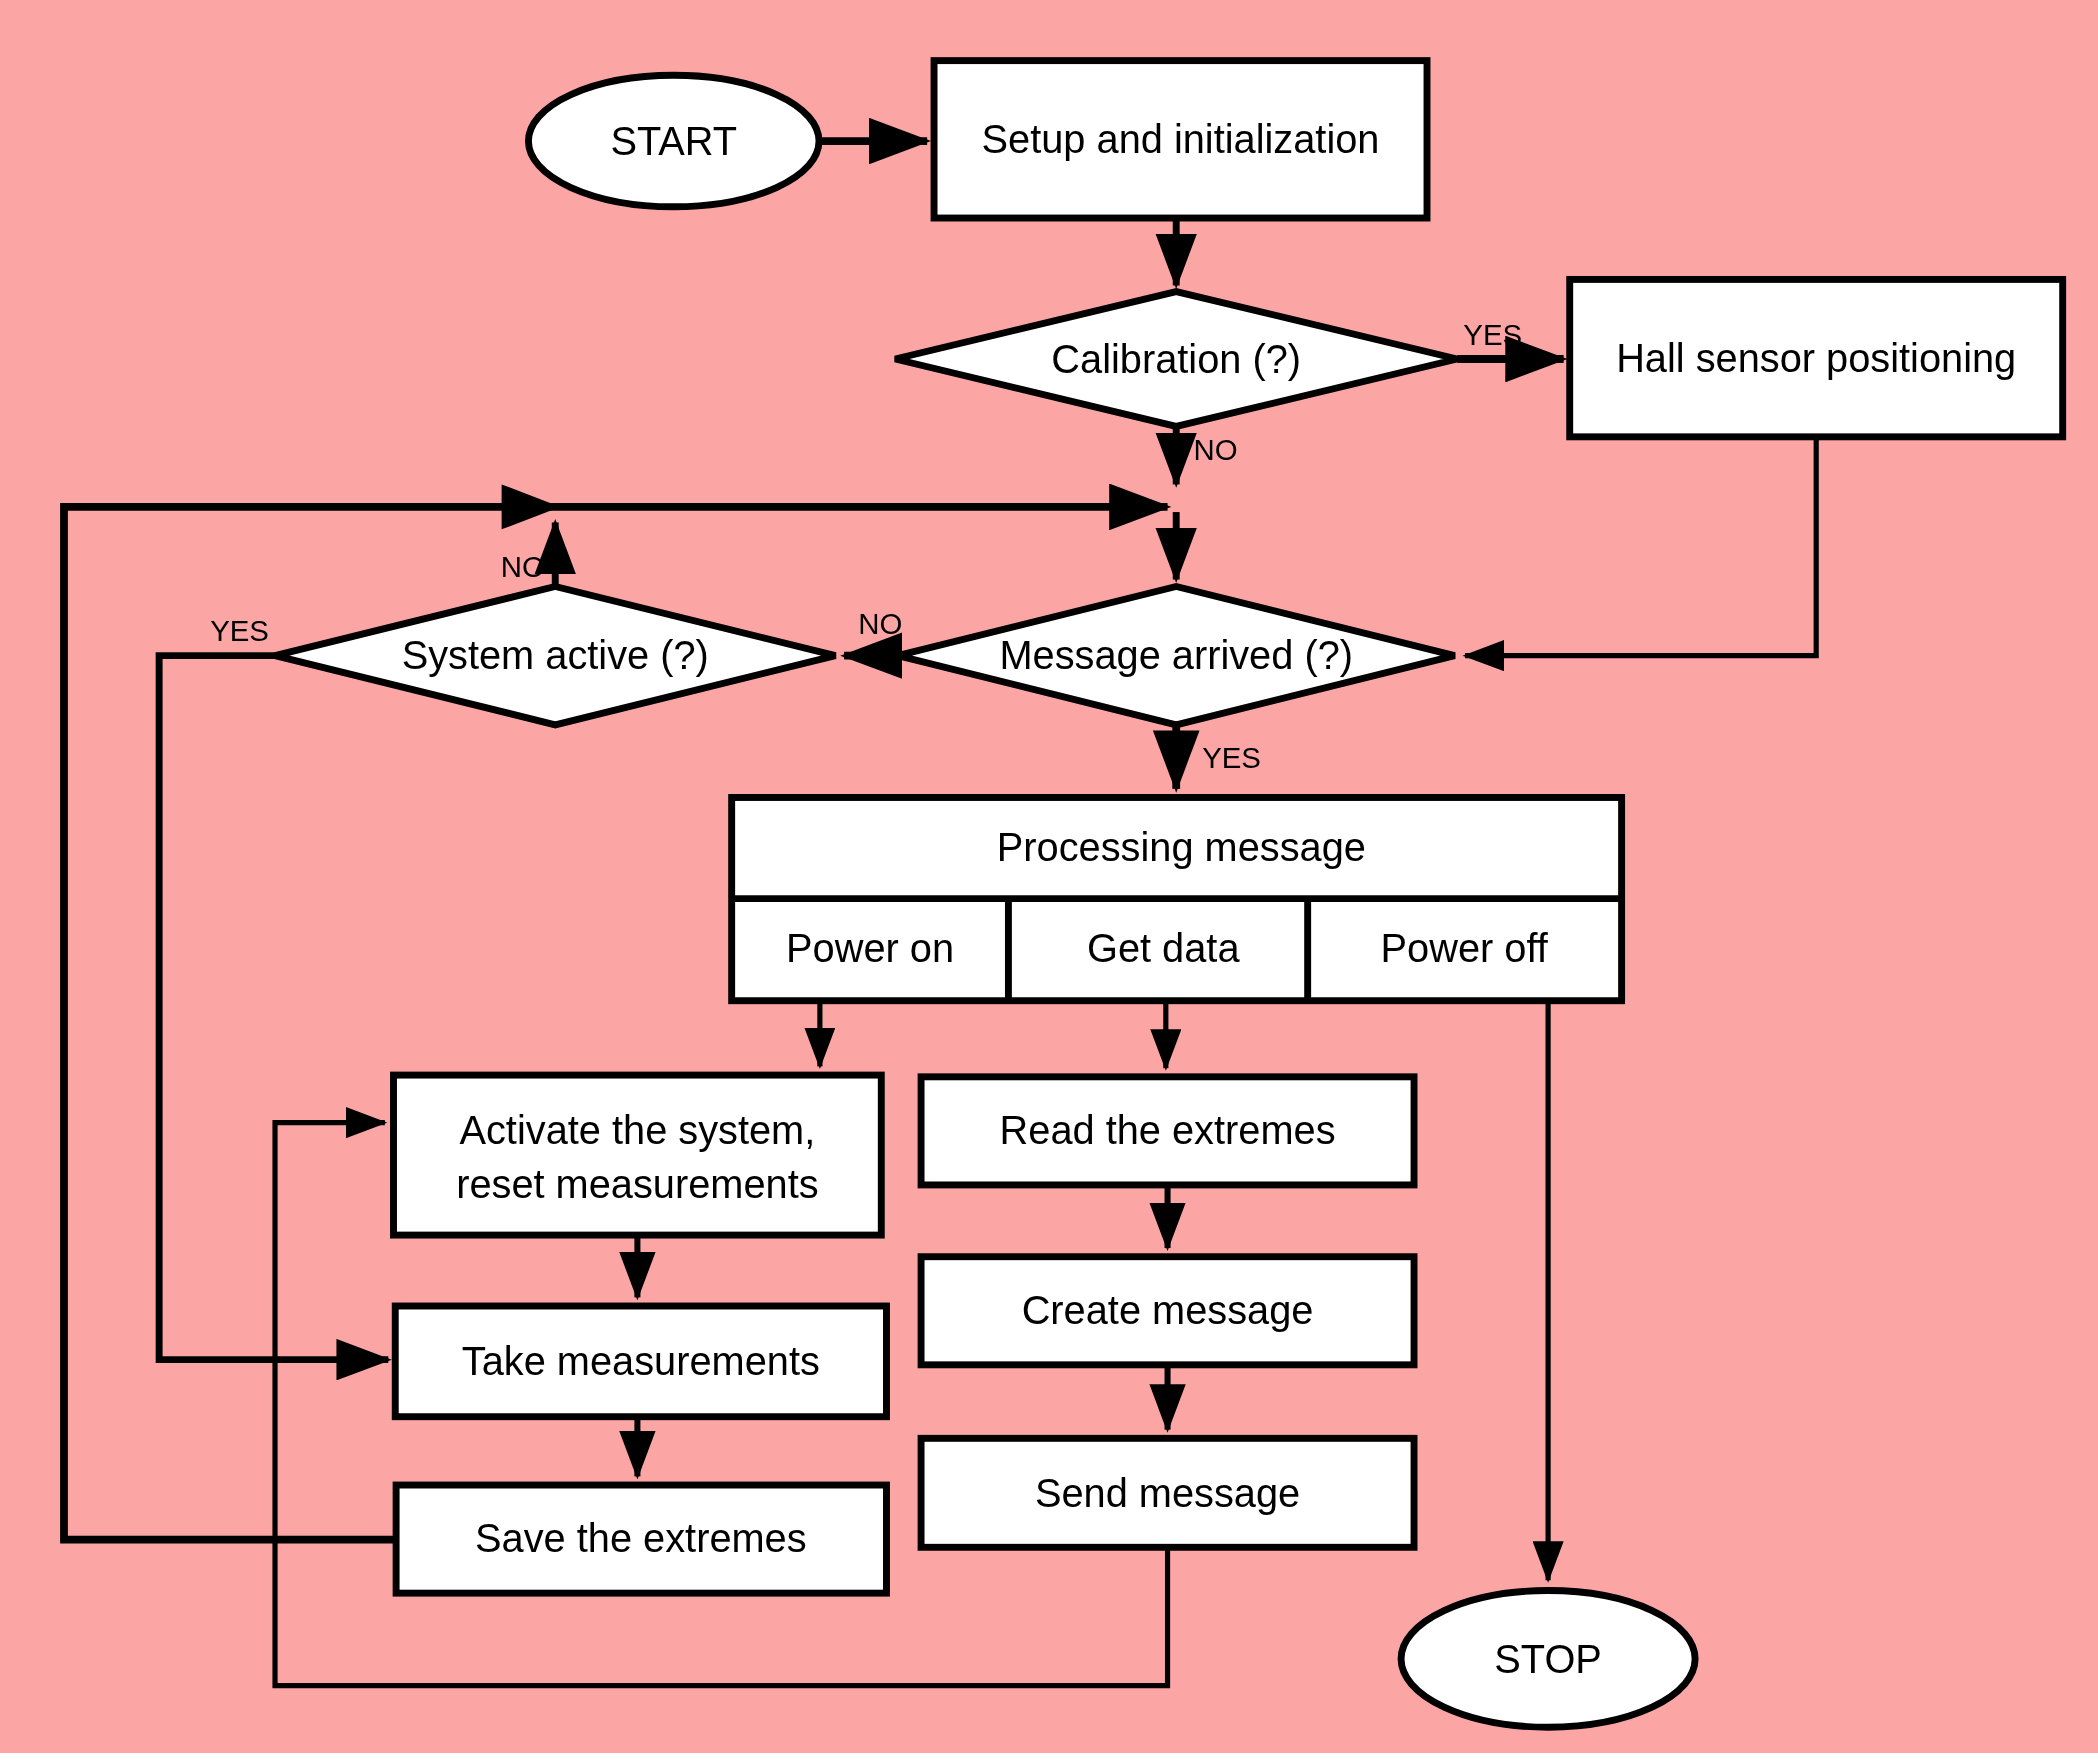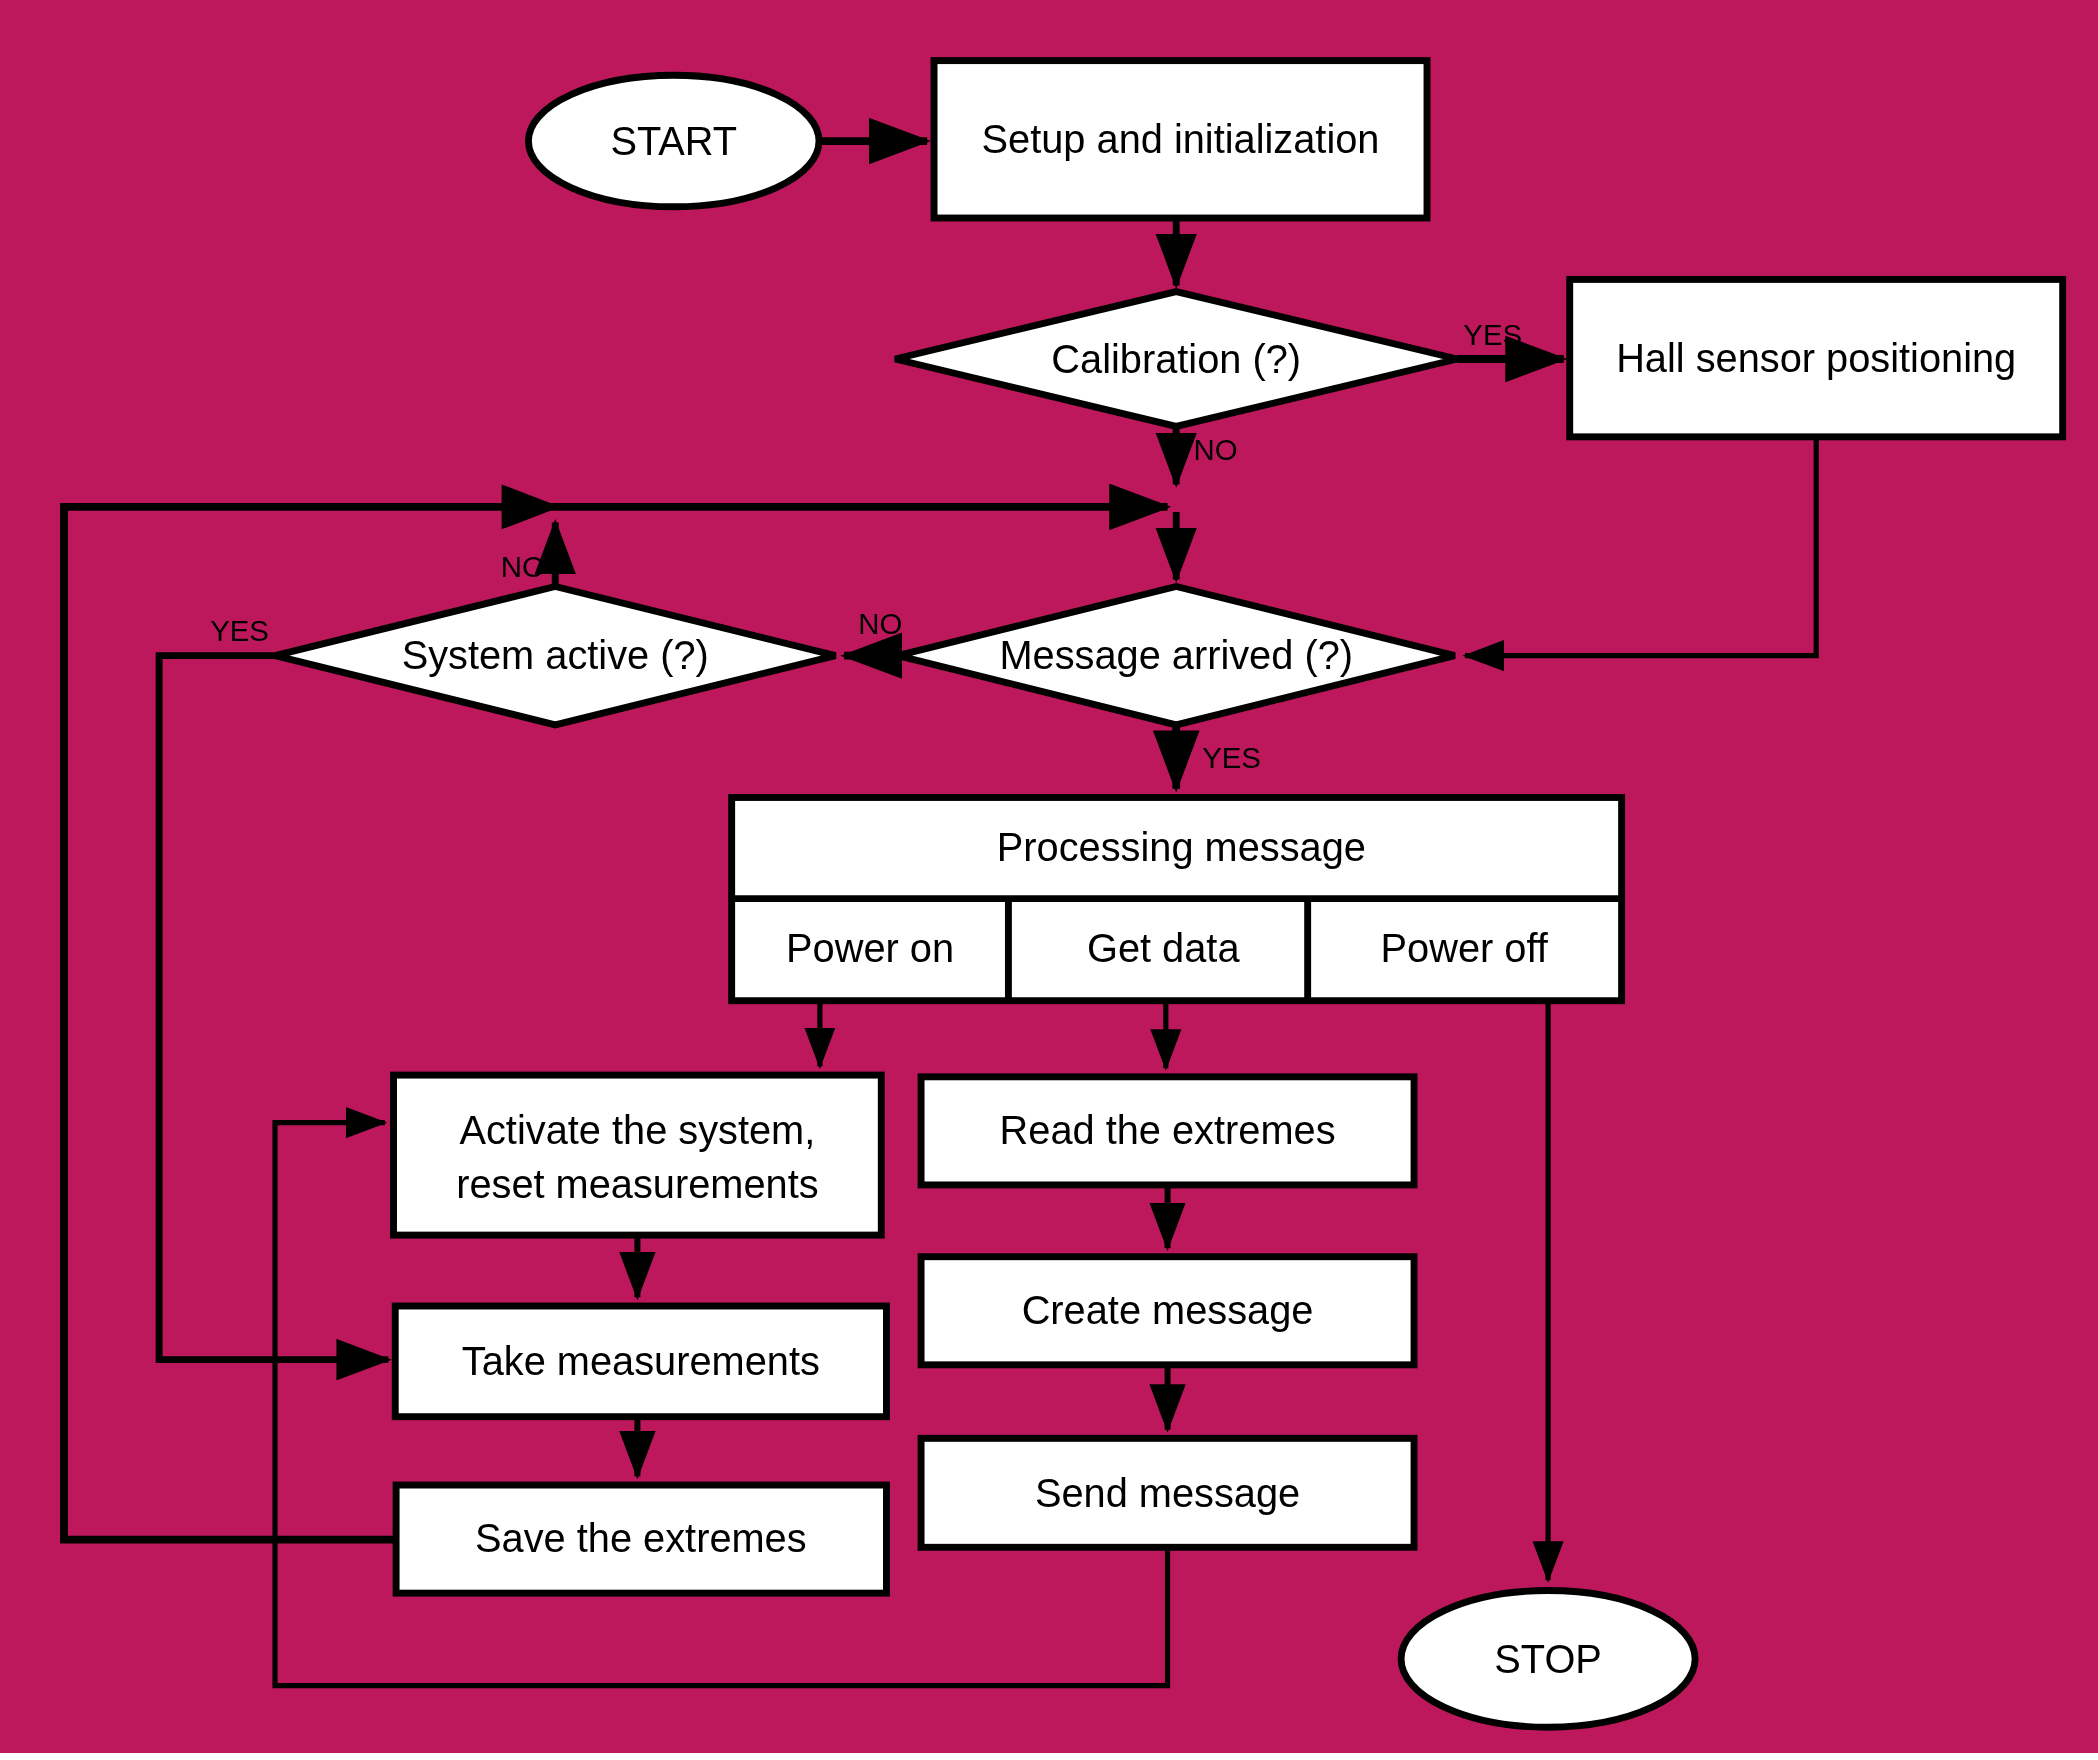--- a/index.html
+++ b/index.html
@@ -1,16 +1,16 @@
 <!DOCTYPE html>
 <html style="font-size:14px"><head>
 <meta charset="utf-8">
 <style>
   html, body { margin: 0; padding: 0; background: #ffffff; }
-  .page { width: 2099px; height: 1753px; position: relative; background: #be185d; }
+  .page { width: 2099px; height: 1753px; position: relative; background: #fca5a5; }
   svg { display: block; }
   .shape { fill: #ffffff; stroke: #000000; stroke-width: 8; stroke-linejoin: miter; }
   .edge  { fill: none; stroke: #000000; stroke-linejoin: miter; }
   .sw9 { stroke-width: 9; }
   .sw8 { stroke-width: 8; }
   .sw7 { stroke-width: 7; }
   .sw6 { stroke-width: 6; }
   .ah  { fill: #000000; stroke: none; }
   text { font-family: "Liberation Sans", sans-serif; fill: #000000; }
   .node-label { font-size: 46px; text-anchor: middle; }

